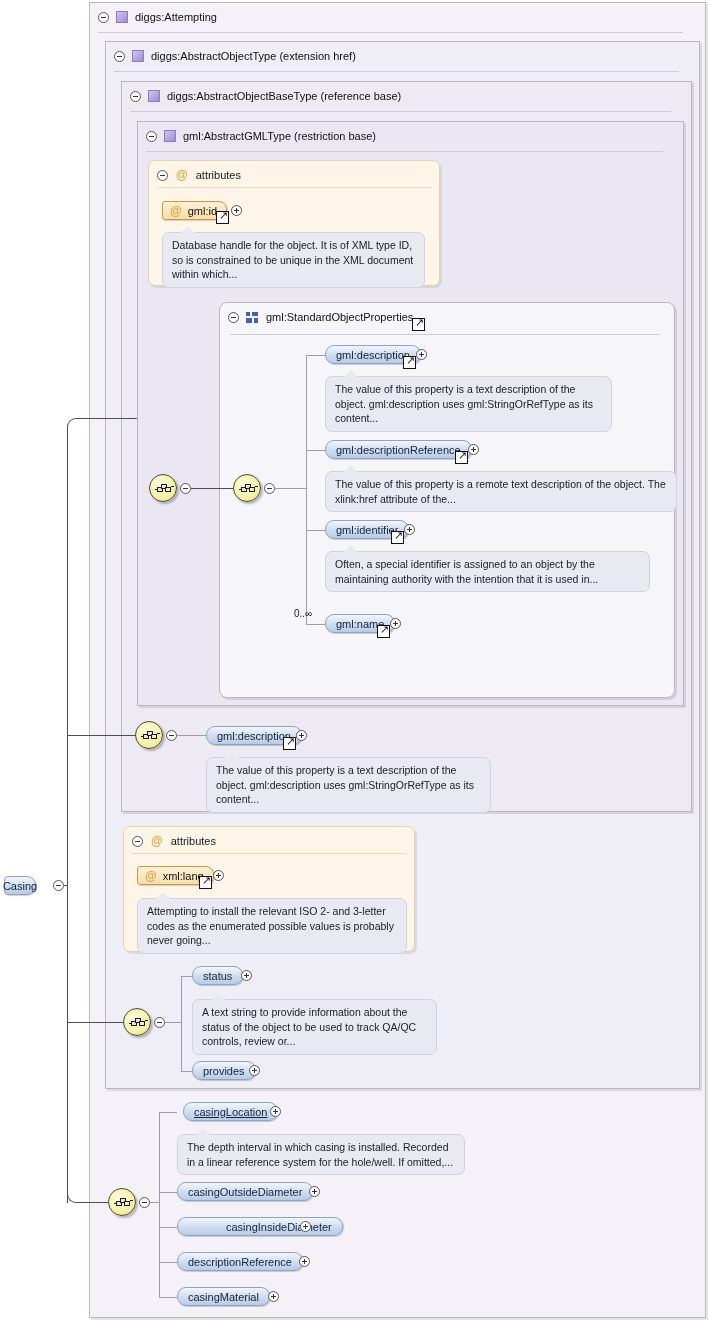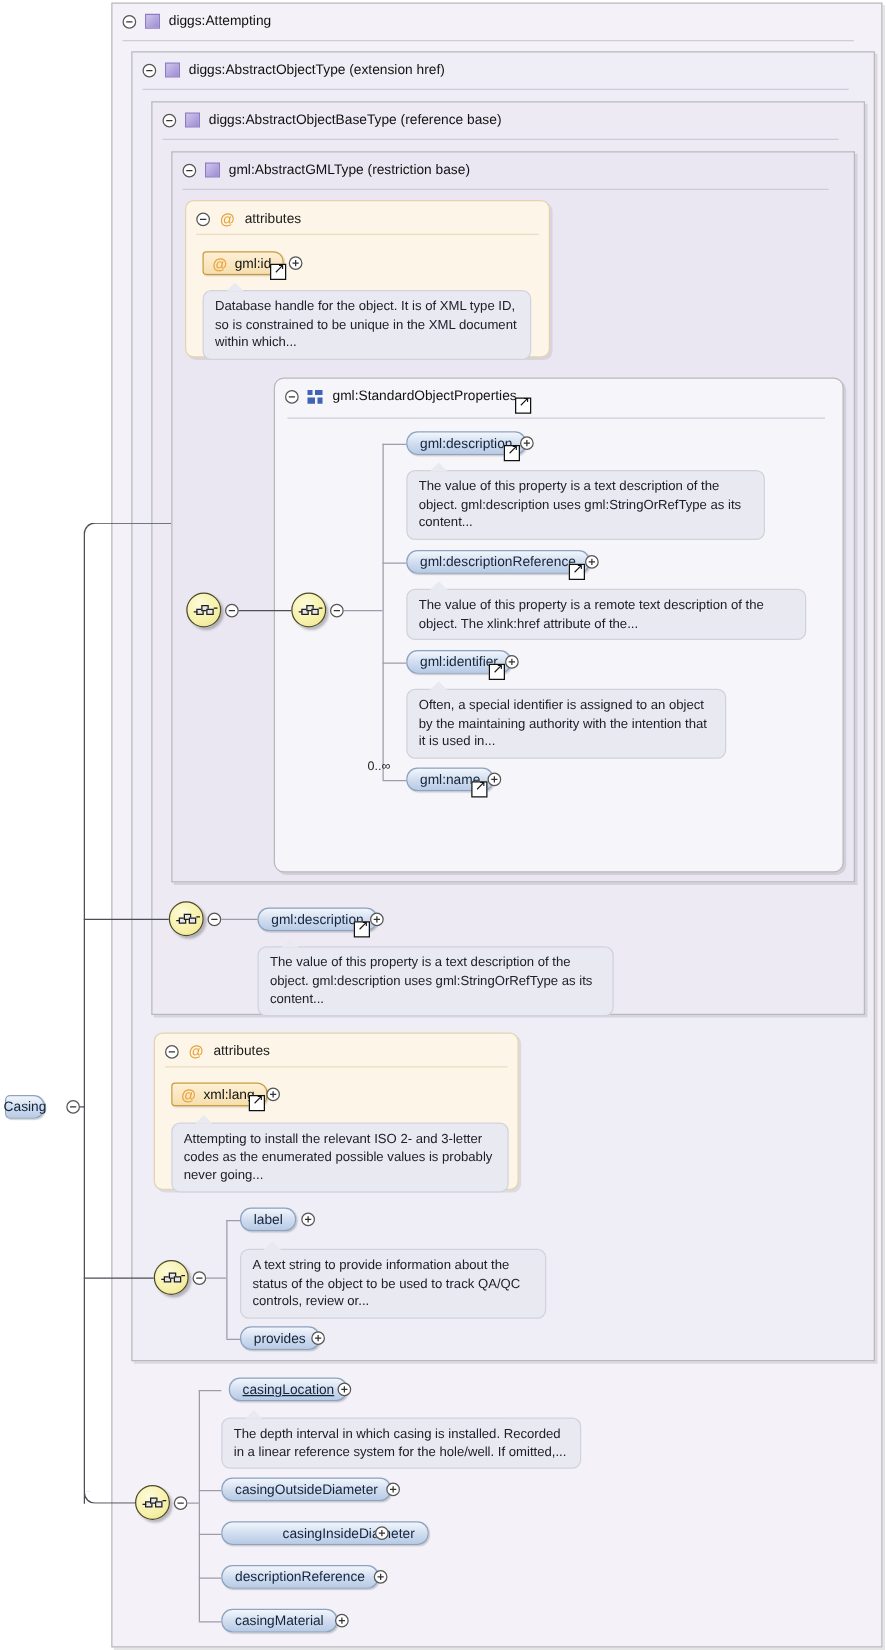--- a/index.html
+++ b/index.html
@@ -271,31 +271,31 @@
   <div class="doc" style="left:325px; top:376px; width:287px;">
     <span class="tail"></span>
     <span>The value of this property is a text description of the object. gml:description uses gml:StringOrRefType as its content...</span>
   </div>
 
   <div class="el-pill" style="left:325px; top:440px;">
       <span>gml:descriptionReference</span>
     </div>
   <div class="extlink" style="left:455px; top:451px;"></div>
   <span class="toggle plus" style="position:absolute; left:468px; top:444px;"></span>
-  <div class="doc" style="left:325px; top:471px; width:320px;">
+  <div class="doc" style="left:325px; top:471px; width:352px;">
     <span class="tail"></span>
     <span>The value of this property is a remote text description of the object. The xlink:href attribute of the...</span>
   </div>
 
   <div class="el-pill" style="left:325px; top:520px;">
       <span>gml:identifier</span>
     </div>
   <div class="extlink" style="left:391px; top:531px;"></div>
   <span class="toggle plus" style="position:absolute; left:404px; top:524px;"></span>
-  <div class="doc" style="left:325px; top:551px; width:256px;">
+  <div class="doc" style="left:325px; top:551px; width:325px;">
     <span class="tail"></span>
     <span>Often, a special identifier is assigned to an object by the maintaining authority with the intention that it is used in...</span>
   </div>
 
   <span class="card" style="left:294px; top:608px;">0..∞</span>
   <div class="el-pill" style="left:325px; top:614px;">
       <span>gml:name</span>
     </div>
   <div class="extlink" style="left:377px; top:625px;"></div>
   <span class="toggle plus" style="position:absolute; left:390px; top:618px;"></span>
@@ -372,21 +372,21 @@
         <i></i>
       </span>
   </div>
   <span class="toggle" style="position:absolute; left:154px; top:1017px;"></span>
   <div class="hline" style="left:165px; top:1022px; width:16px;"></div>
   <div class="vline" style="left:181px; top:976px; height:95px;"></div>
   <div class="hline" style="left:181px; top:976px; width:14px;"></div>
   <div class="hline" style="left:181px; top:1071px; width:14px;"></div>
 
   <div class="el-pill" style="left:192px; top:966px;">
-      <span>label</span>
+      <span>status</span>
     </div>
   <span class="toggle plus" style="position:absolute; left:241px; top:970px;"></span>
   <div class="doc" style="left:192px; top:999px; width:245px;">
     <span class="tail"></span>
     <span>A text string to provide information about the status of the object to be used to track QA/QC controls, review or...</span>
   </div>
 
   <div class="el-pill" style="left:192px; top:1061px;">
       <span>provides</span>
     </div>

